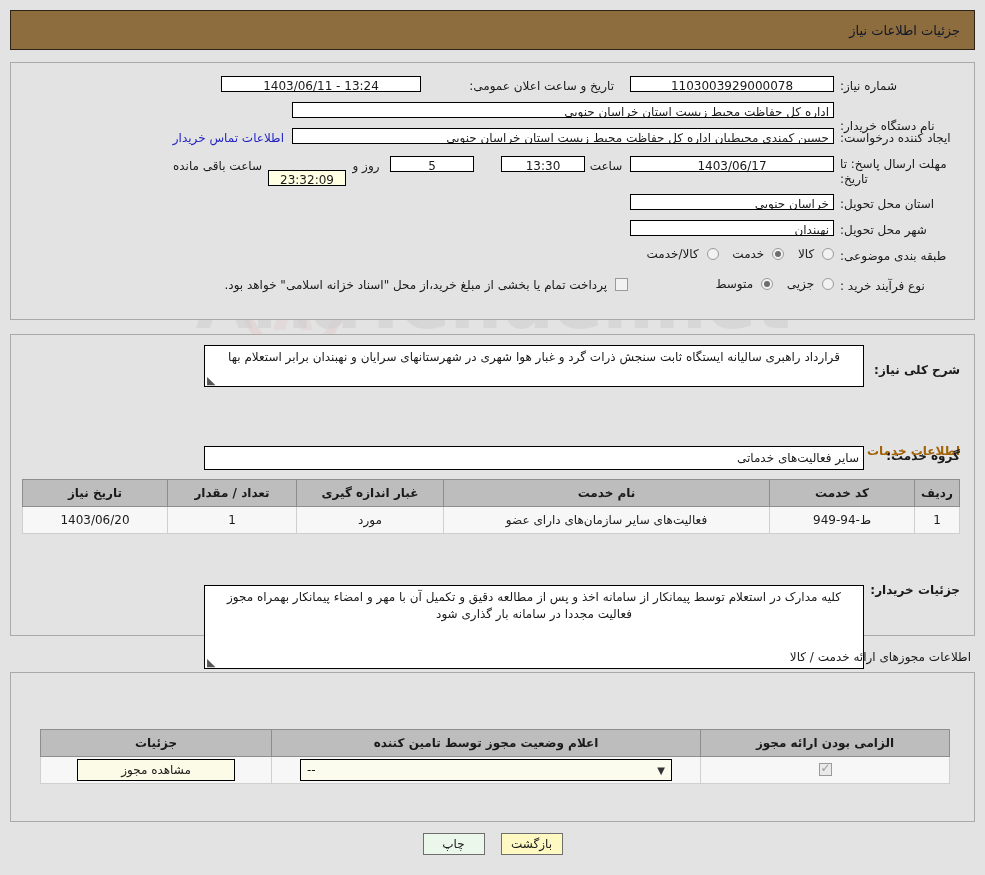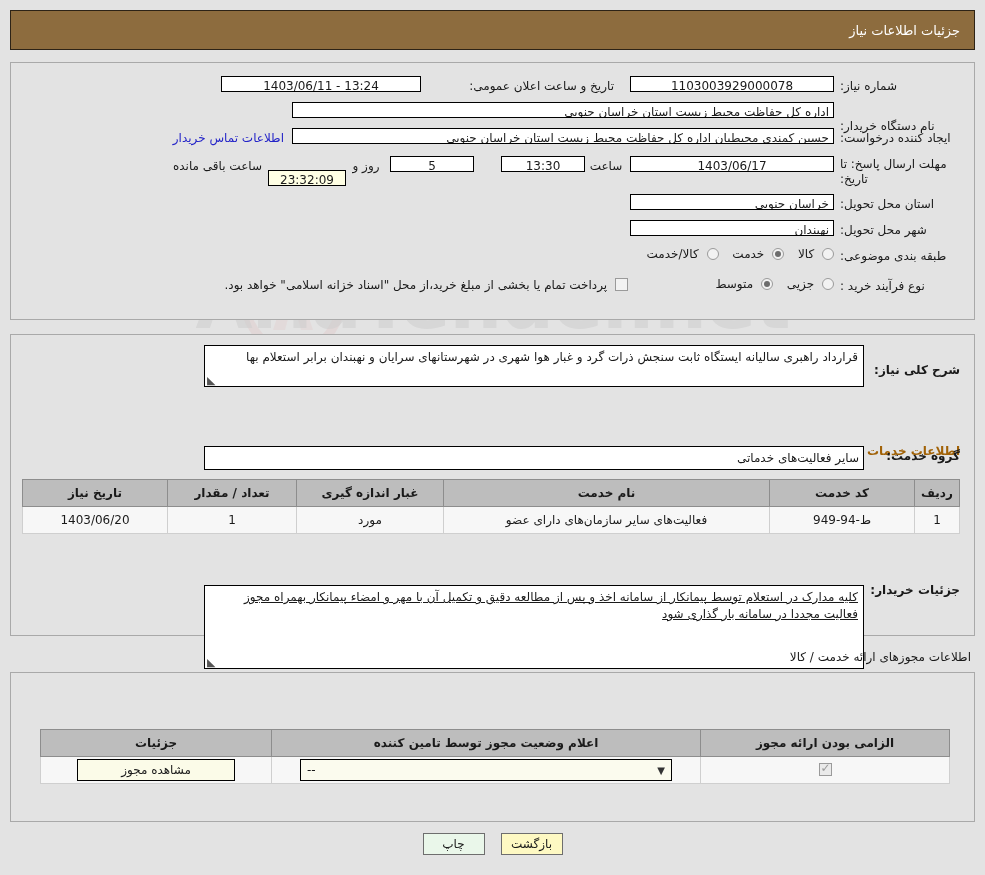--- a/index.html
+++ b/index.html
@@ -54,21 +54,21 @@
     top: 10px; left: 10px; right: 10px;
     height: 40px;
     background: #8d6c3e;
     border: 1px solid #2d2316;
     box-sizing: border-box;
     display: flex;
     align-items: center;
     z-index: 3;
   }
   .page-header .title {
-    color: #ffffff;
+    color: #0f172a;
     font-size: 13px;
     padding-right: 14px;
   }
 
   
   .panel {
     position: absolute;
     left: 10px; right: 10px;
     border: 1px solid #a9a9a9;
     background: #e3e3e3;
@@ -152,21 +152,21 @@
   }
 
   
   .tbox {
     background: #ffffff;
     border: 1px solid #000000;
     box-sizing: border-box;
     font-size: 12px;
     line-height: 17px;
     padding: 3px 5px;
-    text-align: right;
+    text-align: center;
     position: relative;
     overflow: hidden;
   }
   .resize-grip {
     position: absolute;
     left: 2px; bottom: 0px;
     font-size: 11px;
     color: #555;
     transform: scaleX(-1);
     line-height: 10px;
@@ -350,21 +350,21 @@
           <td>فعالیت‌های سایر سازمان‌های دارای عضو</td>
           <td>مورد</td>
           <td>1</td>
           <td>1403/06/20</td>
         </tr>
       </tbody>
     </table>
   </div>
 
   <div class="abs bold-label" style="top:248px; right:14px; width:90px;">جزئیات خریدار:</div>
-  <div class="abs tbox" style="top:208px; right:110px; width:660px; height:84px;text-decoration:underline;">
+  <div class="abs tbox" style="top:208px; right:110px; width:660px; height:84px;">
     <span>کلیه مدارک در استعلام توسط پیمانکار از سامانه اخذ و پس از مطالعه دقیق و تکمیل آن با مهر و امضاء پیمانکار بهمراه مجوز فعالیت مجددا در سامانه بار گذاری شود</span>
     <span class="resize-grip">◢</span>
   </div>
 </div>
 
 <div class="abs" style="top:650px; right:14px; z-index:3;" style2="">اطلاعات مجوزهای ارائه خدمت / کالا</div>
 
 <div class="panel" id="panel-bottom">
   <div class="abs" style="top:56px; right:24px; width:910px;">
     <table class="grid">

